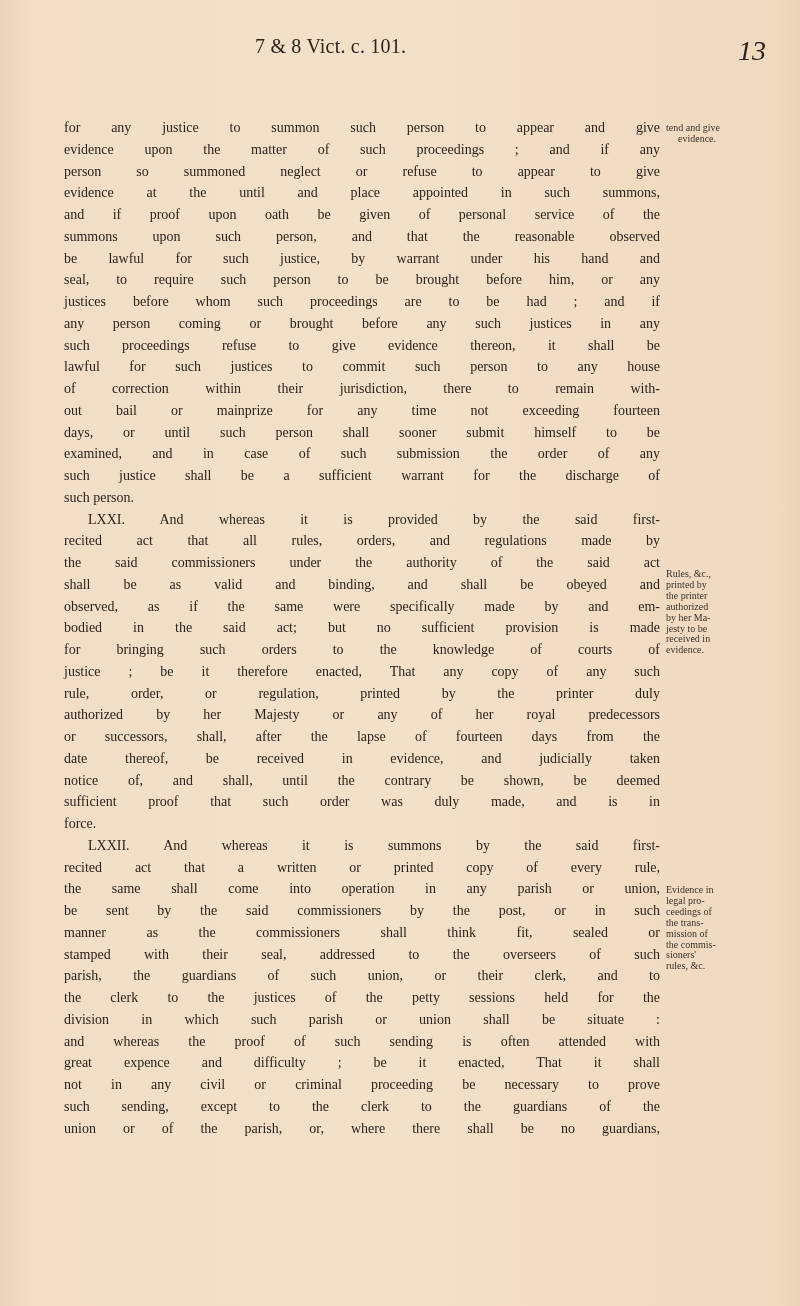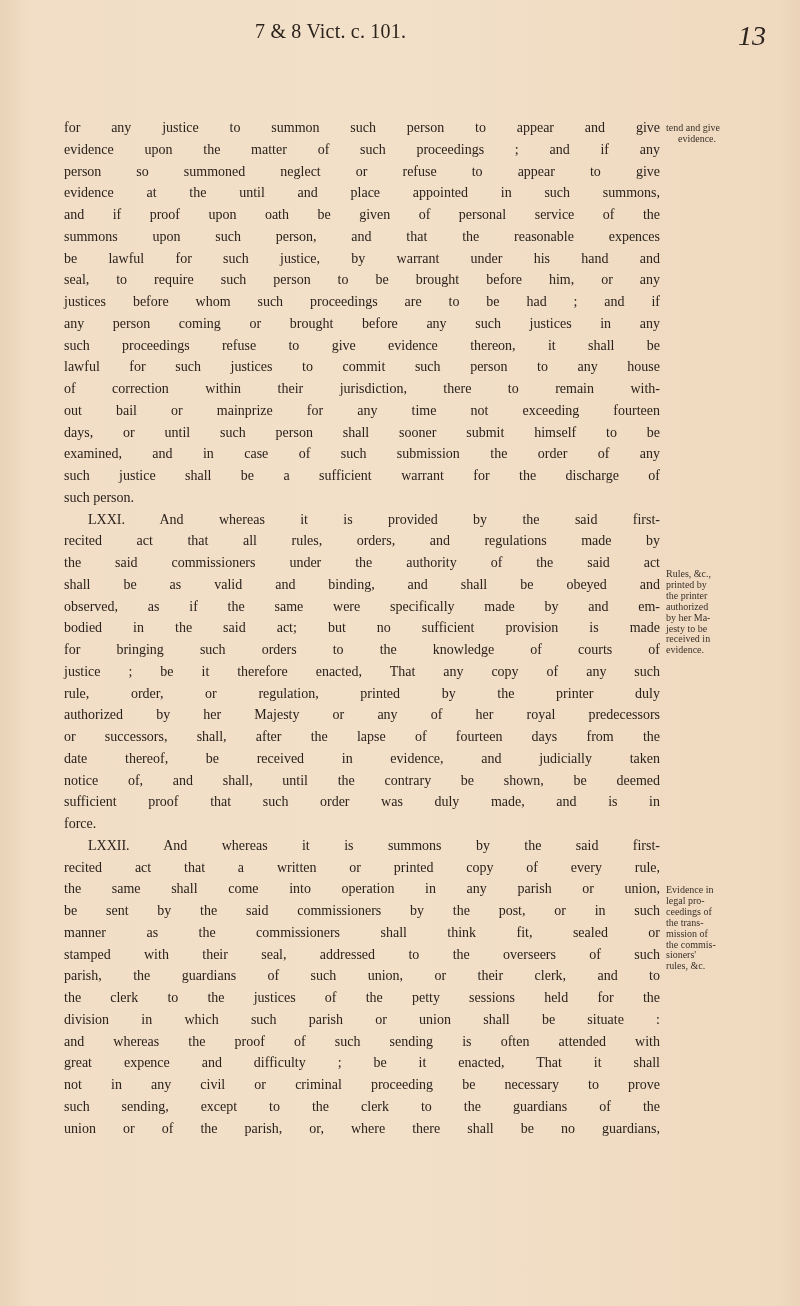--- a/index.html
+++ b/index.html
@@ -16,21 +16,21 @@
       font-family: "Liberation Serif", "DejaVu Serif", serif;
       color: #2a221c;
     }
     .page {
       position: absolute;
       left: 0; top: 0;
       width: 800px; height: 1306px;
     }
     .running-head {
       position: absolute;
-      top: 20px;
+      top: 35px;
       left: 0;
       width: 800px;
       height: 26px;
     }
     .running-title {
       position: absolute;
       left: 255px;
       top: 0;
       font-size: 20px;
       letter-spacing: 0.2px;
@@ -89,21 +89,21 @@
     <span class="running-title">7 &amp; 8 Vict. c. 101.</span>
     <span class="page-number">13</span>
   </div>
 
   <div class="body-text">
     <span class="line">for any justice to summon such person to appear and give</span>
     <span class="line">evidence upon the matter of such proceedings ; and if any</span>
     <span class="line">person so summoned neglect or refuse to appear to give</span>
     <span class="line">evidence at the until and place appointed in such summons,</span>
     <span class="line">and if proof upon oath be given of personal service of the</span>
-    <span class="line">summons upon such person, and that the reasonable expences</span>
+    <span class="line">summons upon such person, and that the reasonable observed</span>
     <span class="line">be lawful for such justice, by warrant under his hand and</span>
     <span class="line">seal, to require such person to be brought before him, or any</span>
     <span class="line">justices before whom such proceedings are to be had ; and if</span>
     <span class="line">any person coming or brought before any such justices in any</span>
     <span class="line">such proceedings refuse to give evidence thereon, it shall be</span>
     <span class="line">lawful for such justices to commit such person to any house</span>
     <span class="line">of correction within their jurisdiction, there to remain with-</span>
     <span class="line">out bail or mainprize for any time not exceeding fourteen</span>
     <span class="line">days, or until such person shall sooner submit himself to be</span>
     <span class="line">examined, and in case of such submission the order of any</span>

